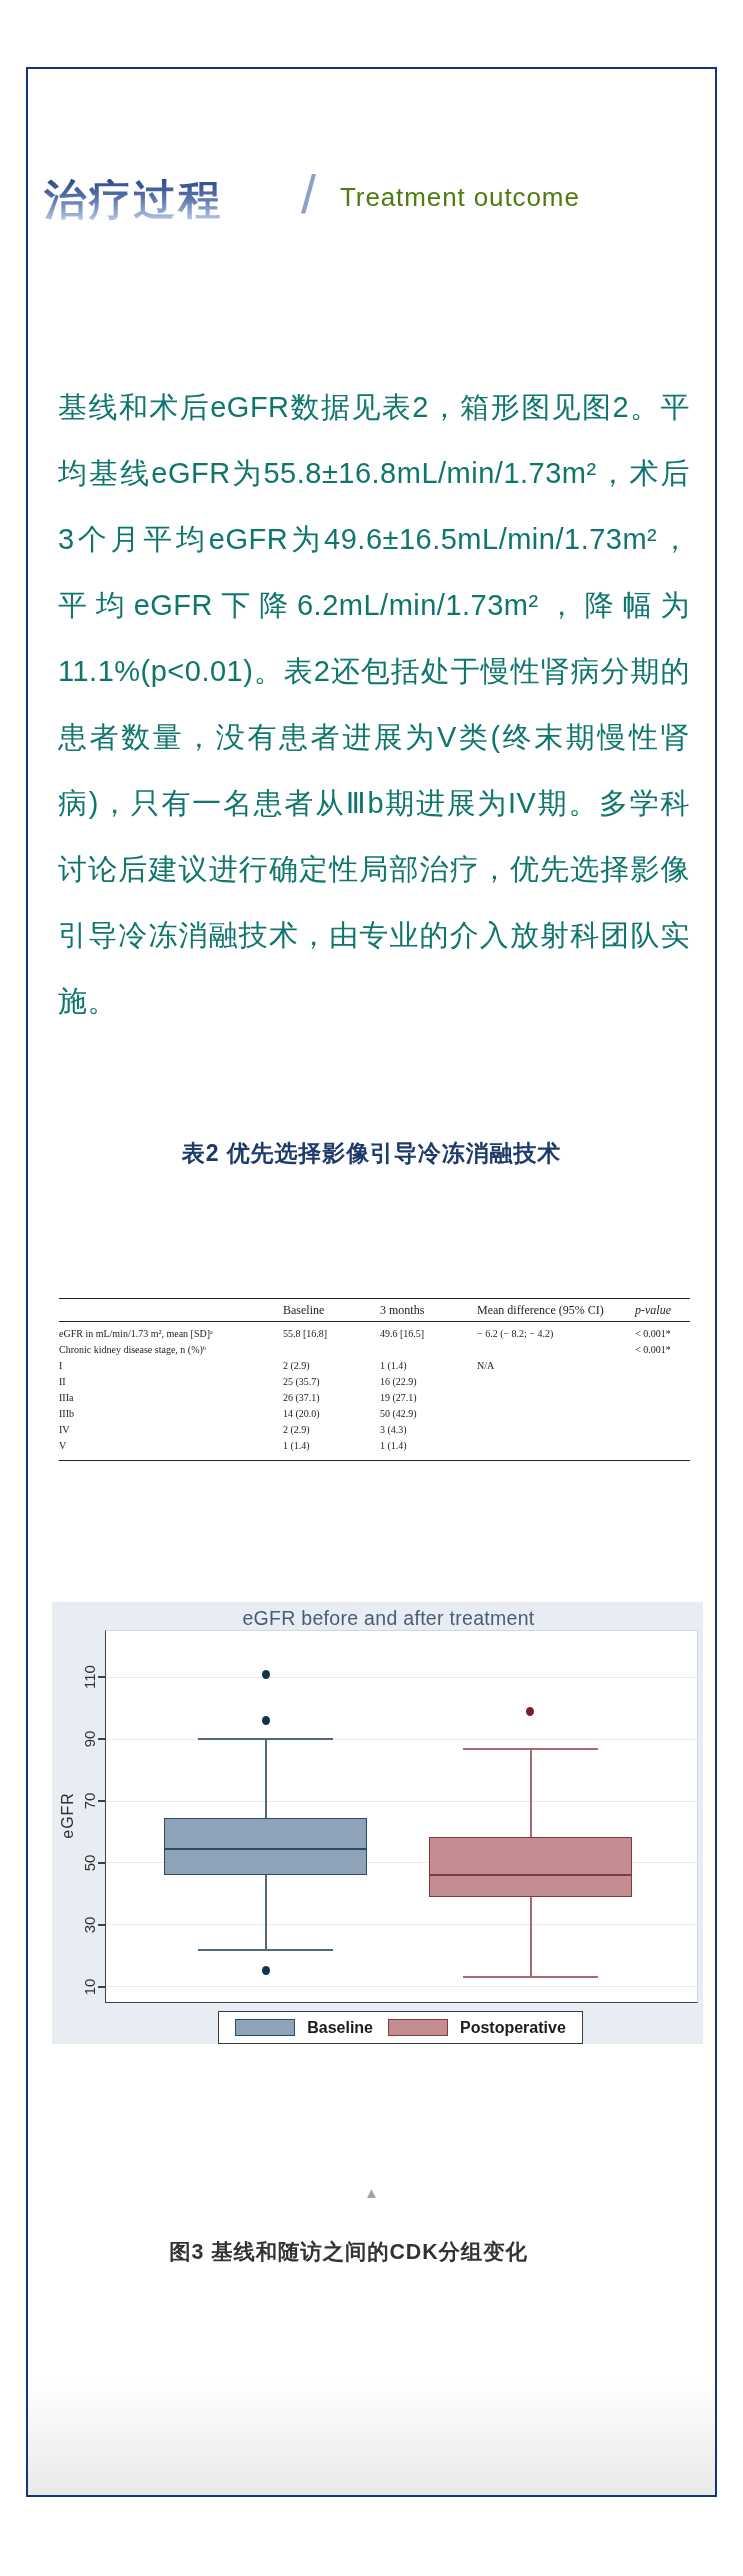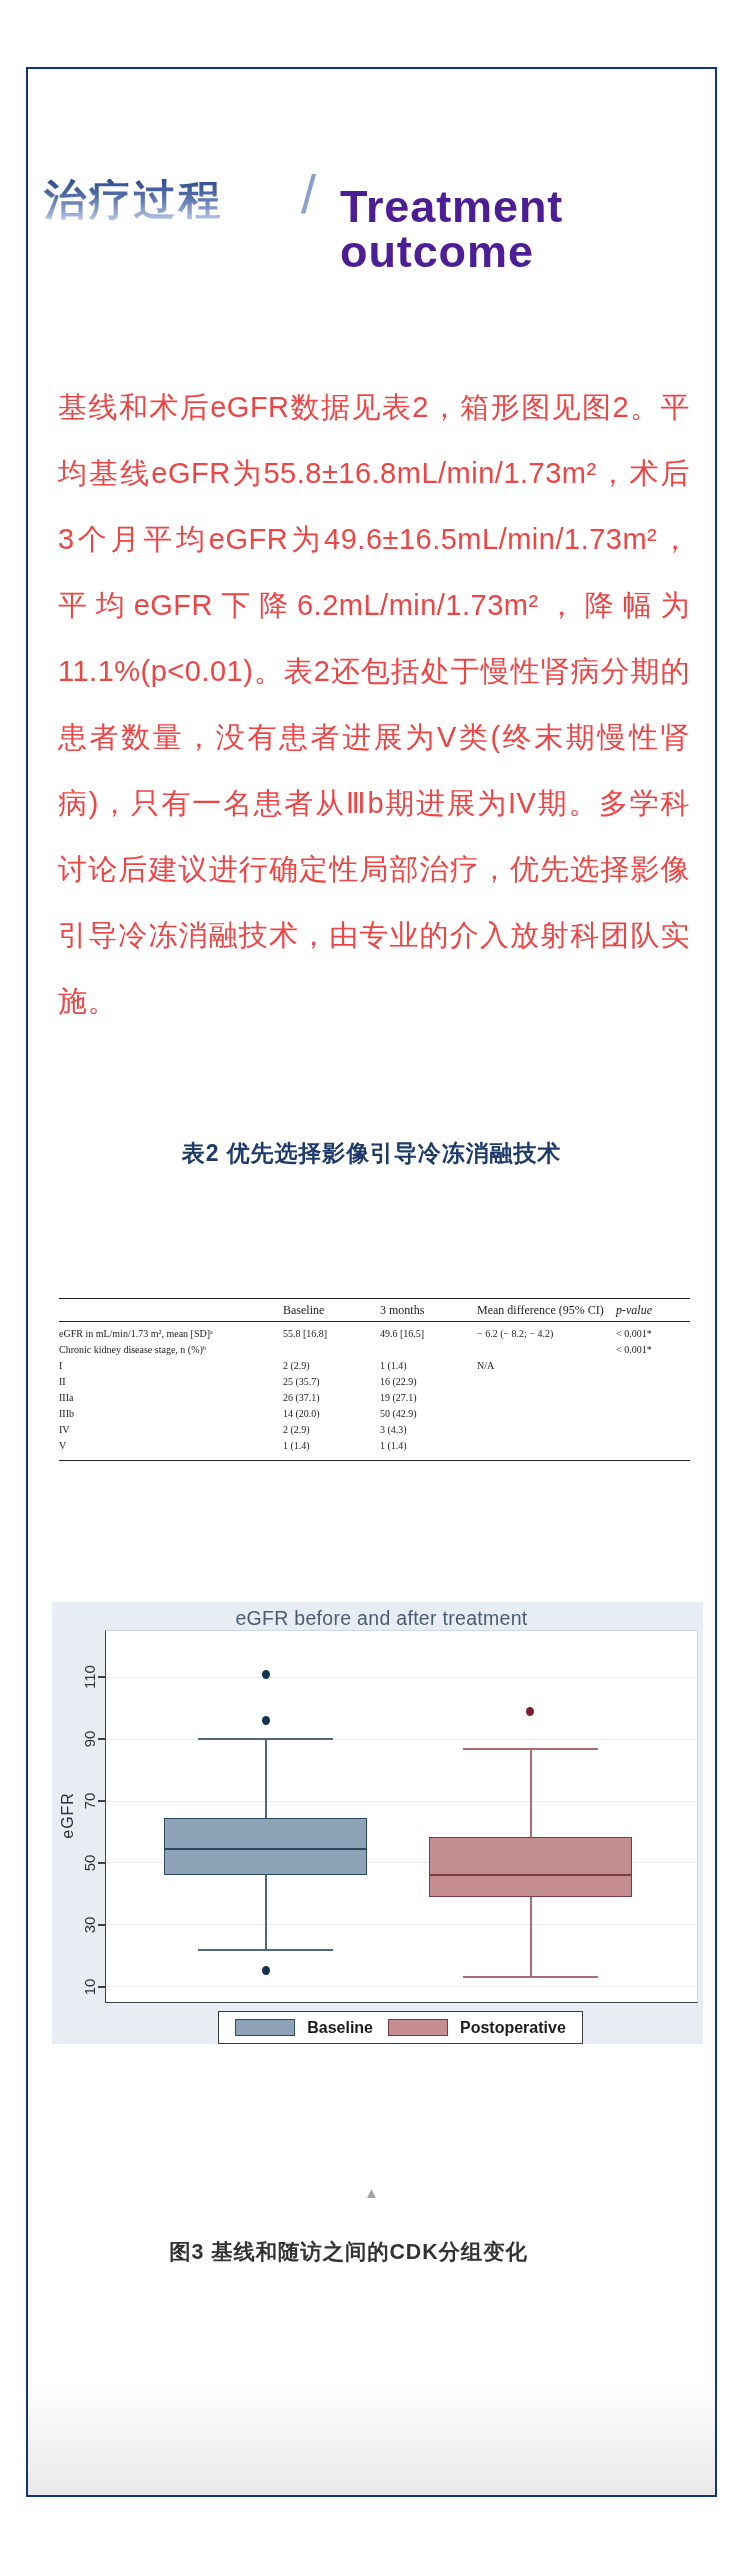--- a/index.html
+++ b/index.html
@@ -12,46 +12,46 @@
         background:linear-gradient(180deg,rgba(233,233,233,0) 0%,#e9e9e9 100%);}
 
   
   .title-zh{position:absolute;left:44px;top:179px;font-size:42px;font-weight:700;
         letter-spacing:2.8px;line-height:1;
         background:linear-gradient(180deg,#2b4a8c 0%,#5872ab 45%,#b9c7e8 100%);
         -webkit-background-clip:text;background-clip:text;
         color:#3b5694;-webkit-text-fill-color:transparent;}
   .title-slash{position:absolute;left:301px;top:167px;font-size:54px;font-weight:200;
         color:#8ba1cb;line-height:1;}
-  .title-en{position:absolute;left:340px;top:184px;font-size:45px;font-weight:700;
-        color:#4c1d95;letter-spacing:0.9px;line-height:1;}
+  .title-en{position:absolute;left:340px;top:184px;font-size:26px;font-weight:400;
+        color:#4d7c0f;letter-spacing:0.9px;line-height:1;}
 
   
   .para{position:absolute;left:58px;top:374px;width:632px;
-        font-size:29px;line-height:66px;color:#ef4444;
+        font-size:29px;line-height:66px;color:#0f766e;
         text-align:justify;text-justify:inter-character;letter-spacing:0.5px;}
 
   
   .tbl-title{position:absolute;left:26px;top:1138px;width:691px;text-align:center;
         font-size:23px;font-weight:700;color:#1d3a6b;letter-spacing:0.9px;}
   .tbl{position:absolute;left:59px;top:1298px;width:631px;
         font-family:"Liberation Serif","DejaVu Serif",serif;color:#1b1b1b;
         border-top:1.9px solid #222;border-bottom:1.9px solid #222;}
   .tr{display:grid;grid-template-columns:224px 97px 97px 139px 74px;}
   .th-row{border-bottom:1.9px solid #222;padding:2.8px 0 3.7px;}
   .th-row .td{font-size:12px;}
   .tbody{padding:3.7px 0 5.6px;}
   .td{font-size:10px;line-height:16px;white-space:nowrap;overflow:visible;}
-  .c4{text-align:left;}
+  .c4{text-align:center;}
   .th-row .c4{font-style:italic;}
 
   
   .figure{position:absolute;left:52px;top:1602px;width:651px;height:442px;
         background:#e7edf3;}
-  .chart-title{position:absolute;left:4px;top:4.6px;width:100%;text-align:center;
+  .chart-title{position:absolute;left:11px;top:4.6px;width:100%;text-align:center;
         font-size:19.5px;color:#4a5c72;font-weight:500;letter-spacing:0.3px;}
   .plot{position:absolute;left:53px;top:28px;width:591px;height:371px;
         background:#ffffff;box-sizing:content-box;
         border-top:0.9px solid #cfd8e0;border-right:0.9px solid #cfd8e0;
         border-left:1.9px solid #3f3f3f;border-bottom:1.9px solid #3f3f3f;}
   .gridline{position:absolute;left:0;width:100%;height:0.9px;background:#ebebeb;}
   .ytick{position:absolute;left:-8.4px;width:7.4px;height:1.9px;background:#3f3f3f;}
   .ytick-label{position:absolute;width:33px;height:14px;display:flex;
         align-items:center;justify-content:center;font-size:15px;color:#2f2f2f;
         transform:rotate(-90deg);}

